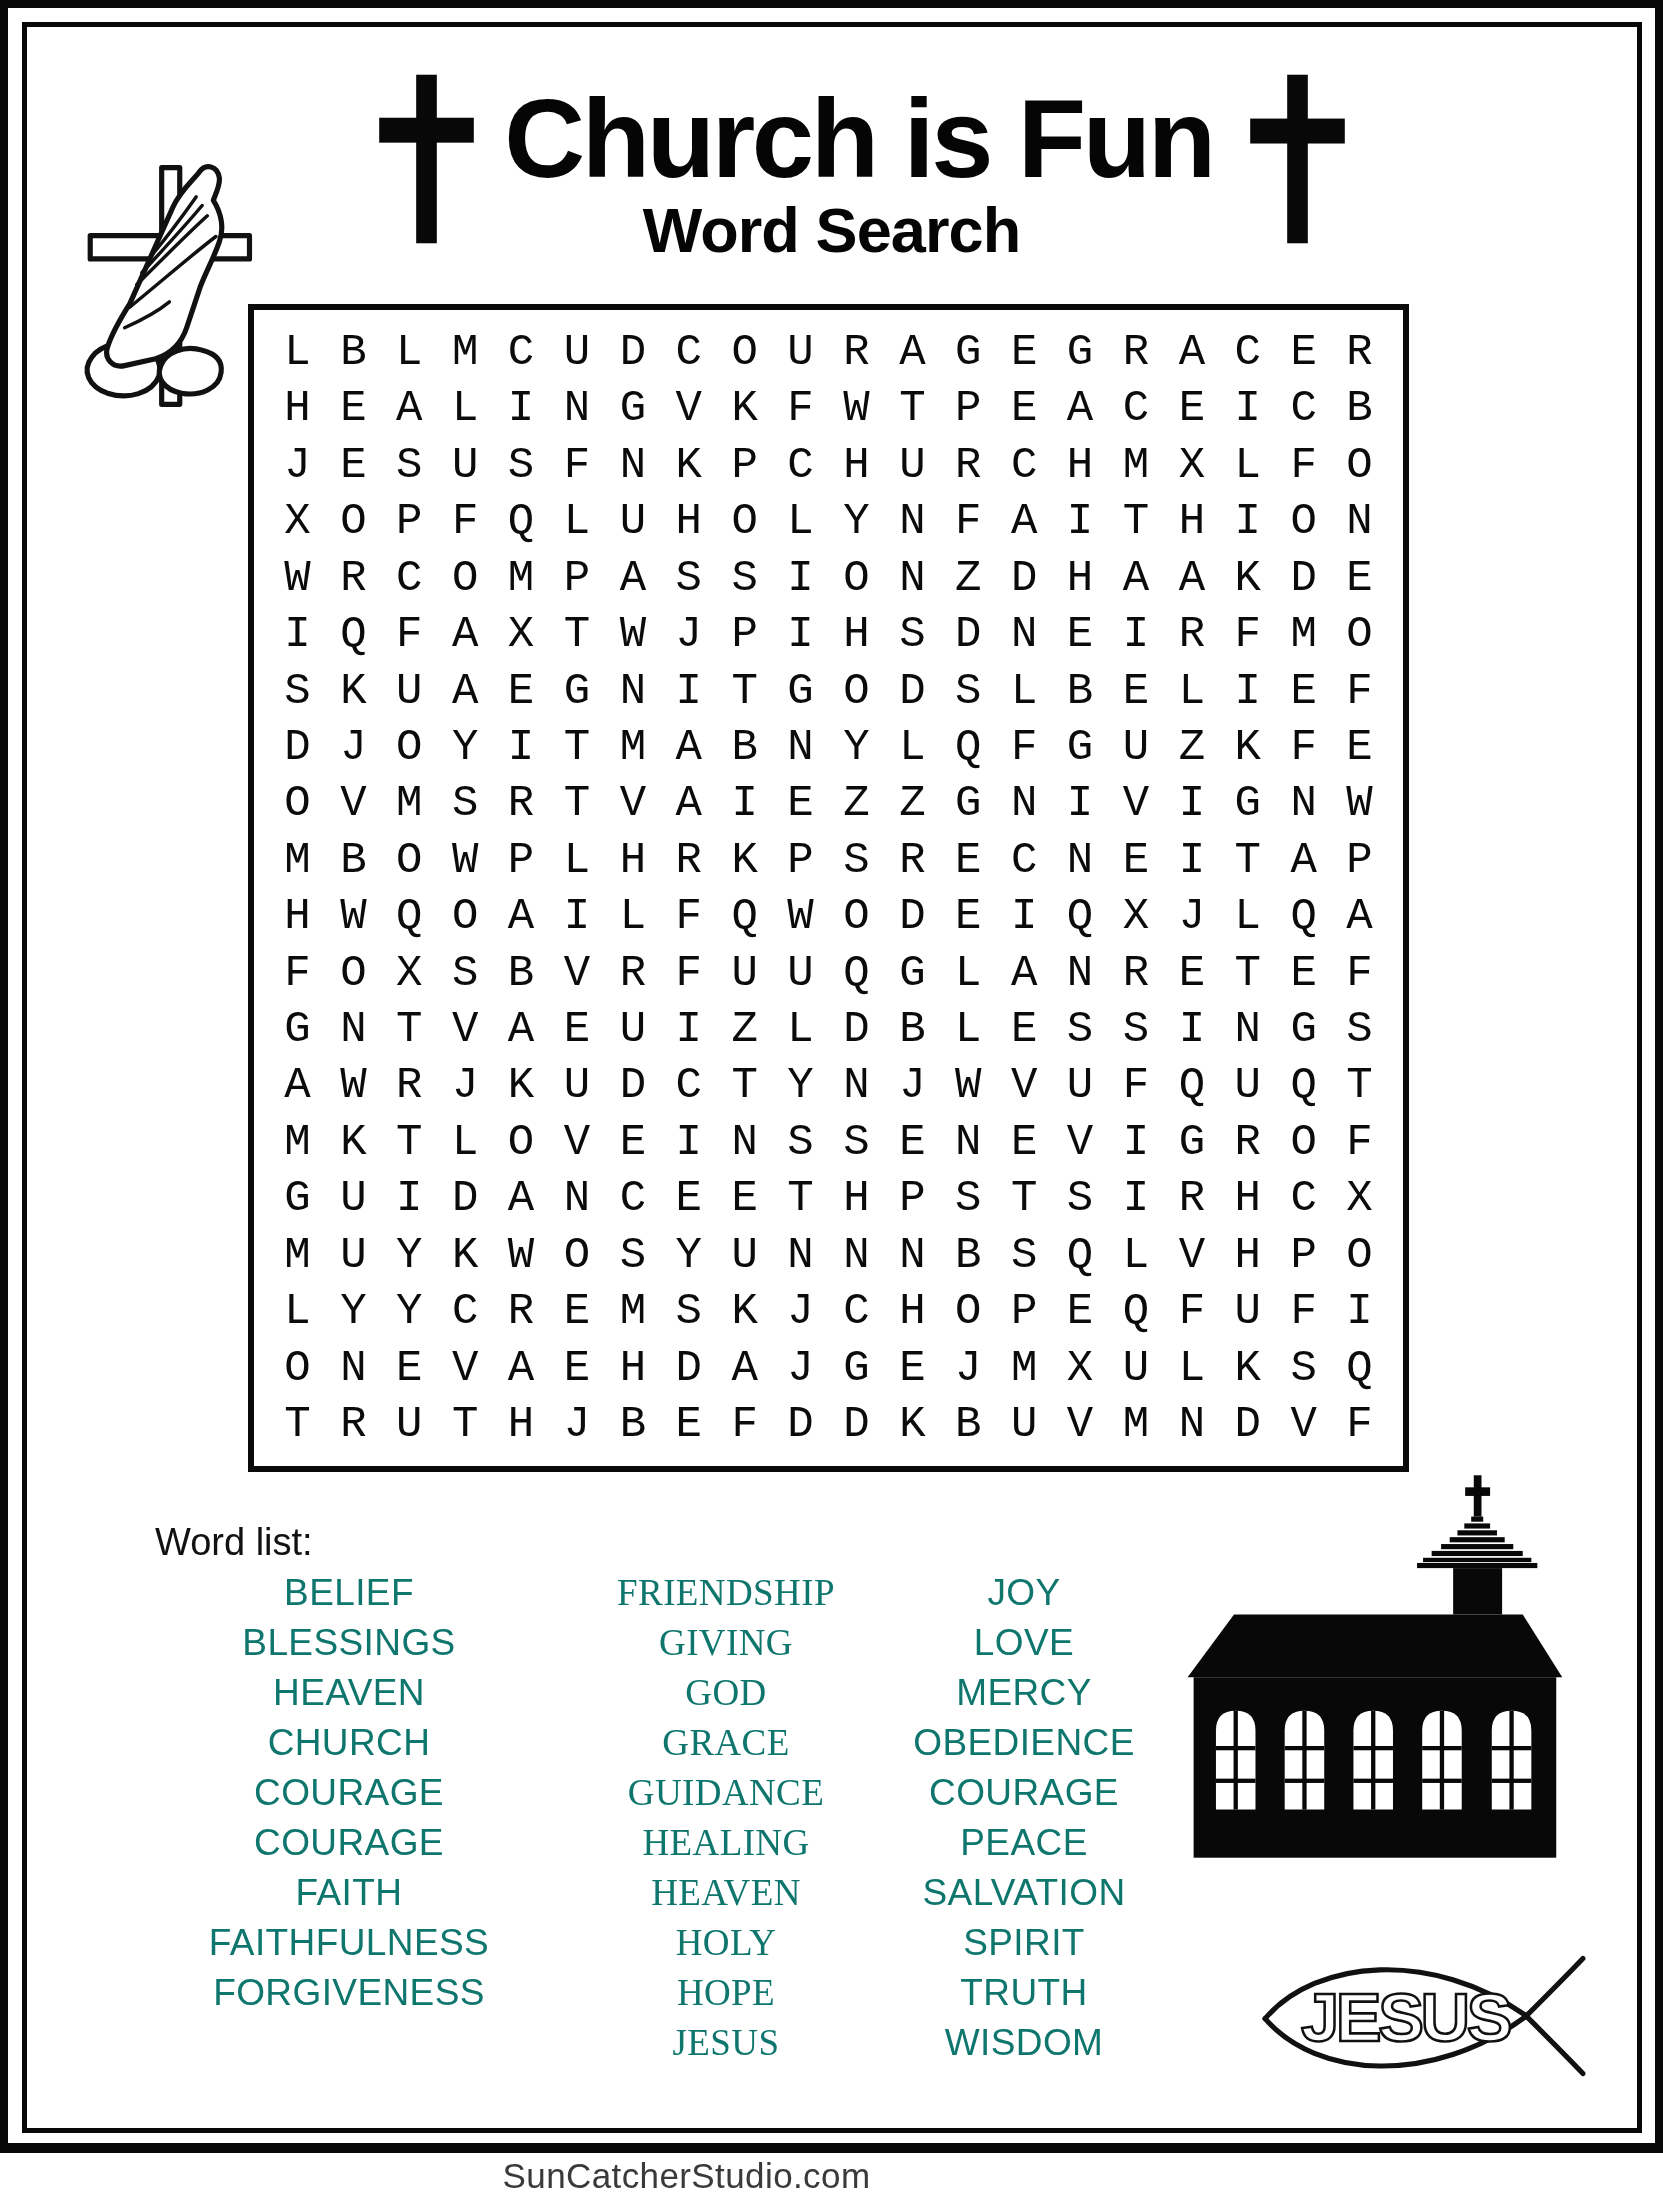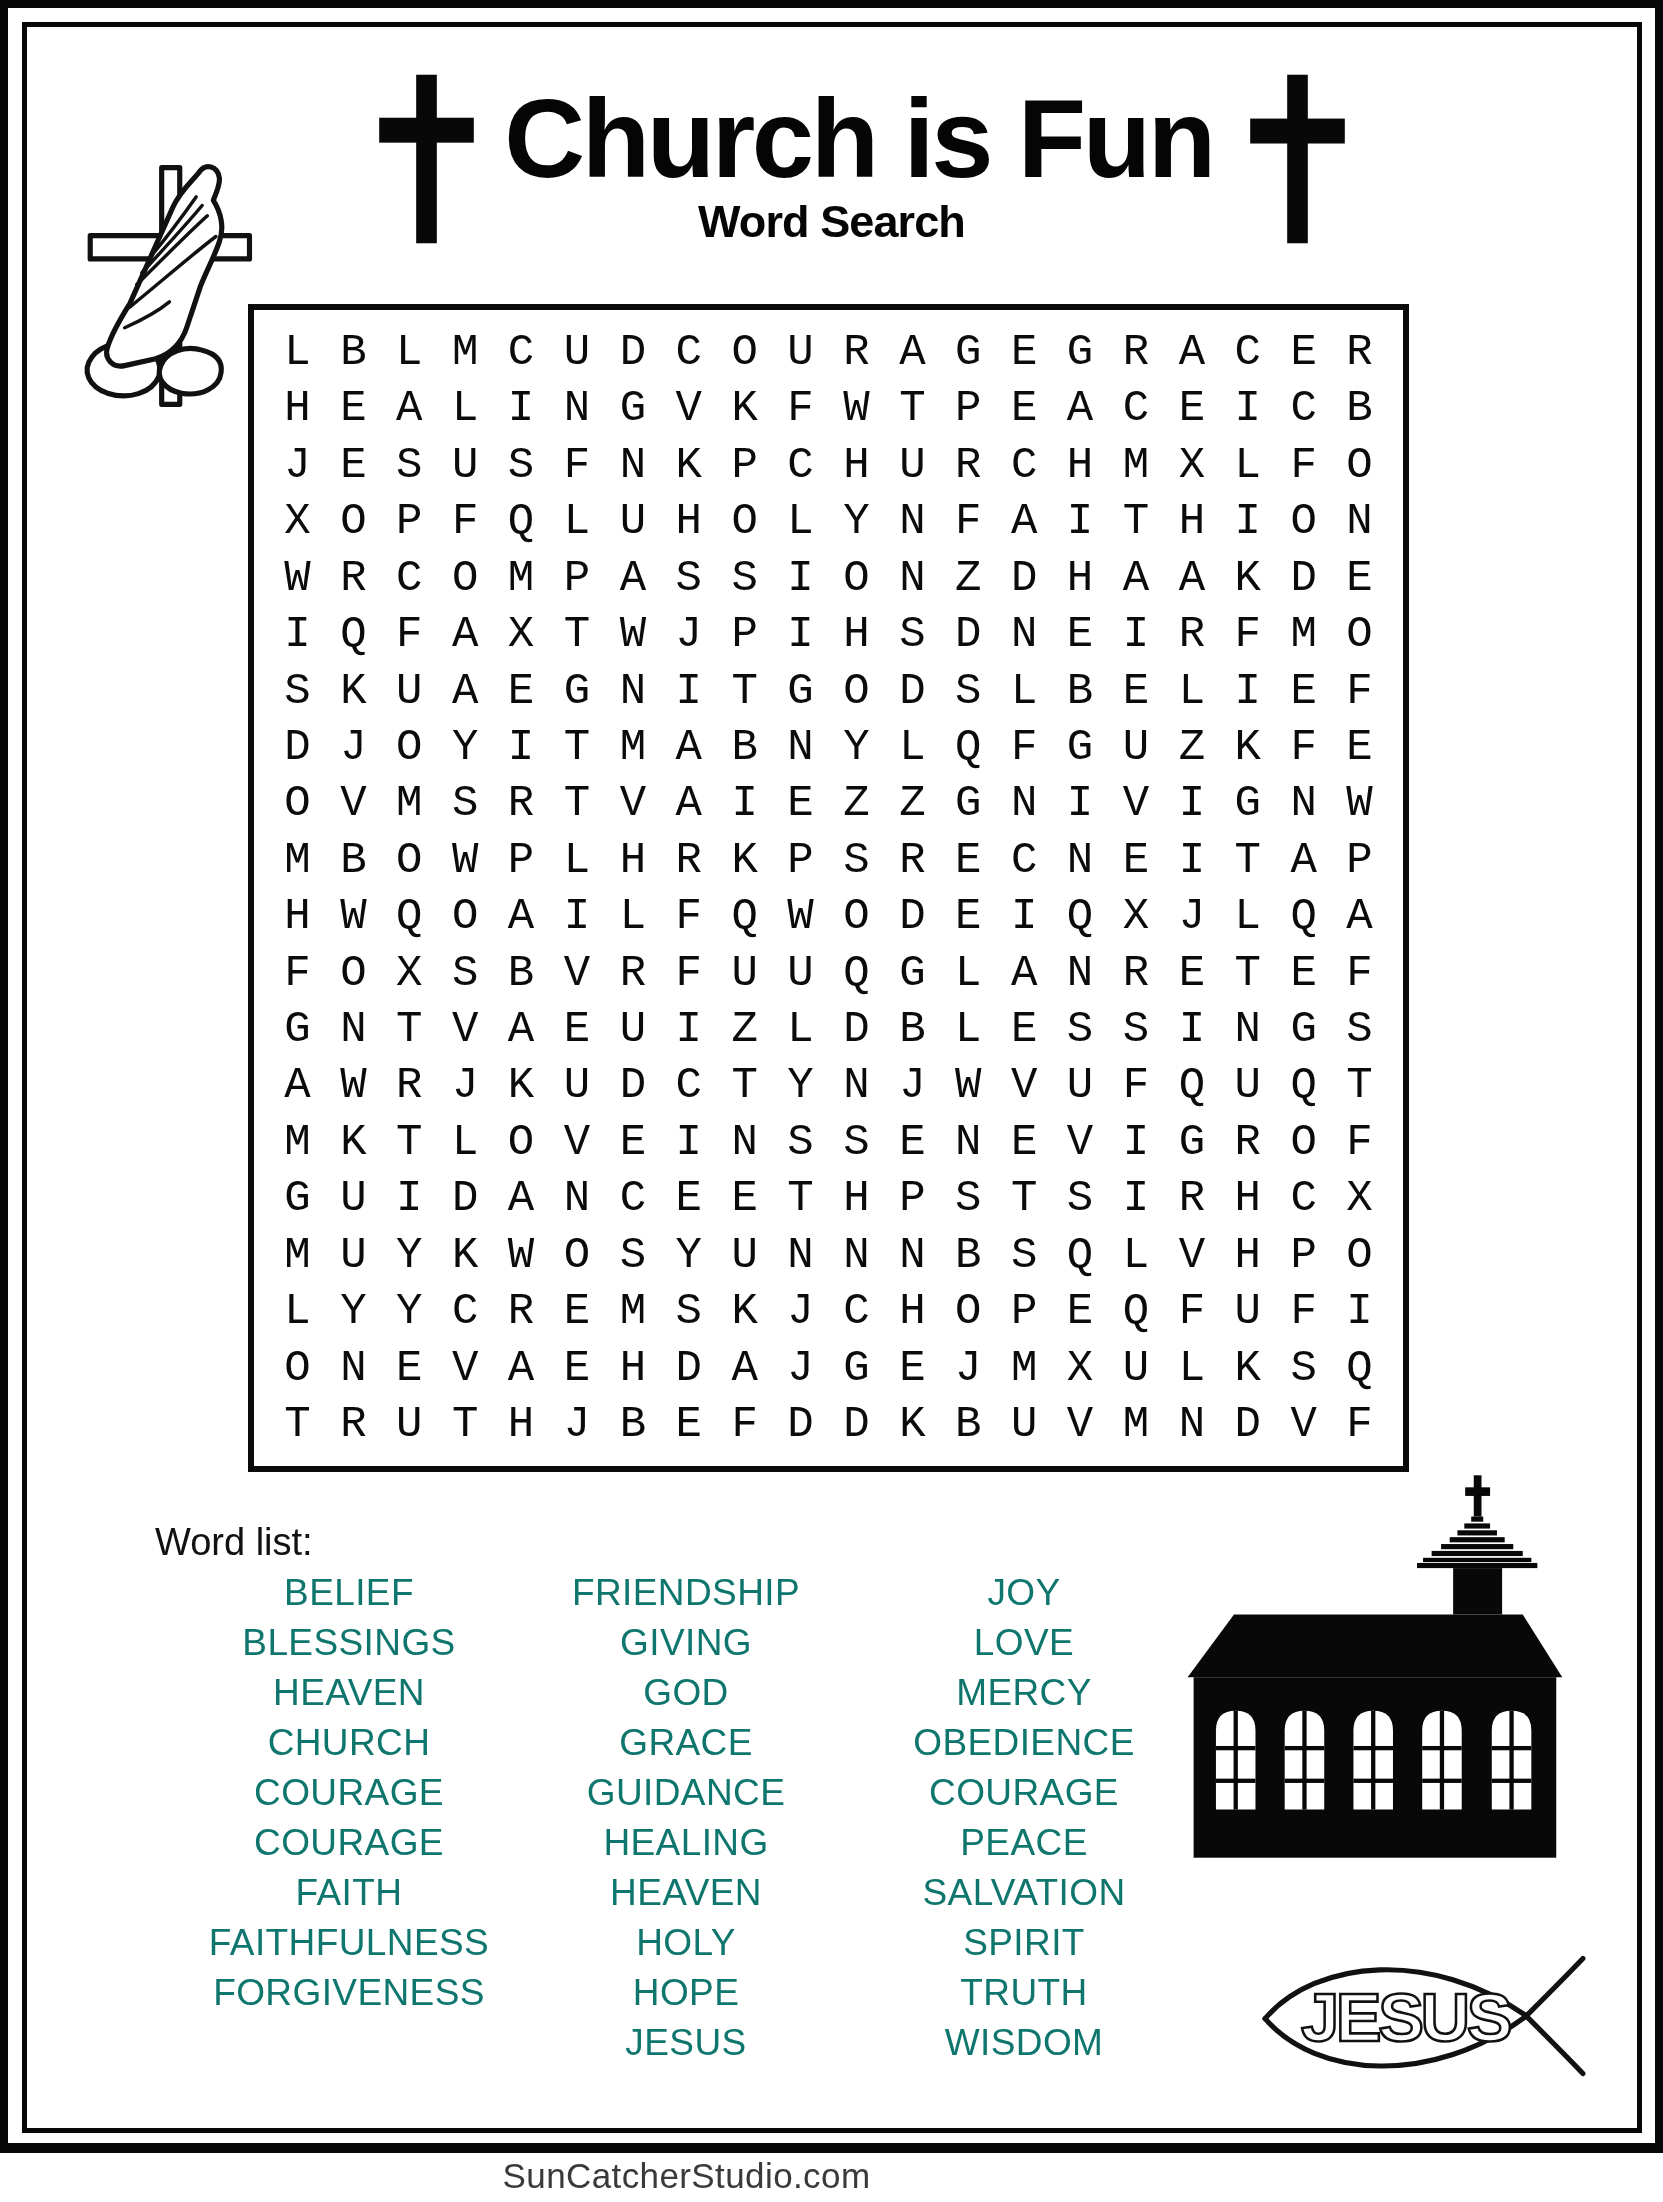--- a/index.html
+++ b/index.html
@@ -16,21 +16,21 @@
     position:absolute;left:21.5px;top:21.5px;width:1620px;height:2111px;
     box-sizing:border-box;border:5.2px solid #080808;
   }
   
   .title{
     position:absolute;top:83px;left:27px;width:1663px;text-align:center;
     font-size:112px;font-weight:bold;letter-spacing:-3.4px;line-height:1;color:#050505;
   }
   .subtitle{
     position:absolute;top:199px;left:0;width:1663px;text-align:center;
-    font-size:45px;font-weight:bold;letter-spacing:-0.9px;line-height:1;color:#050505;
+    font-size:63px;font-weight:bold;letter-spacing:-0.9px;line-height:1;color:#050505;
   }
   .flank-cross{position:absolute;top:73px;width:95px;height:172px;}
   .flank-cross.left{left:379px;}
   .flank-cross.right{left:1250px;}
   
   .hands-art{position:absolute;left:73px;top:159px;width:198px;height:254px;}
   
   .grid-box{
     position:absolute;left:248px;top:304px;width:1161px;height:1168px;
     box-sizing:border-box;border:6.9px solid #0a0a0a;
@@ -48,21 +48,21 @@
   
   .wordlist-heading{
     position:absolute;left:155px;top:1521px;
     font-size:38px;color:#111;letter-spacing:0;
   }
   .word-col{
     position:absolute;top:1568px;width:336px;
     font-size:37px;line-height:50px;color:#0f766e;letter-spacing:0.4px;text-align:center;
   }
   .word-col.c1{left:181px;}
-  .word-col.c2{left:518px;}
+  .word-col.c2{left:558px;font-family:Liberation Serif, serif;}
   .word-col.c3{left:856px;}
   
   .church-art{position:absolute;left:1183px;top:1471px;width:383px;height:391px;}
   .fish-art{position:absolute;left:1252px;top:1943px;width:344px;height:146px;}
   
   .footer{
     position:absolute;left:0;top:2156px;width:1373px;text-align:center;
     font-size:35px;color:#3a3a3a;letter-spacing:0.4px;
   }
 </style>

